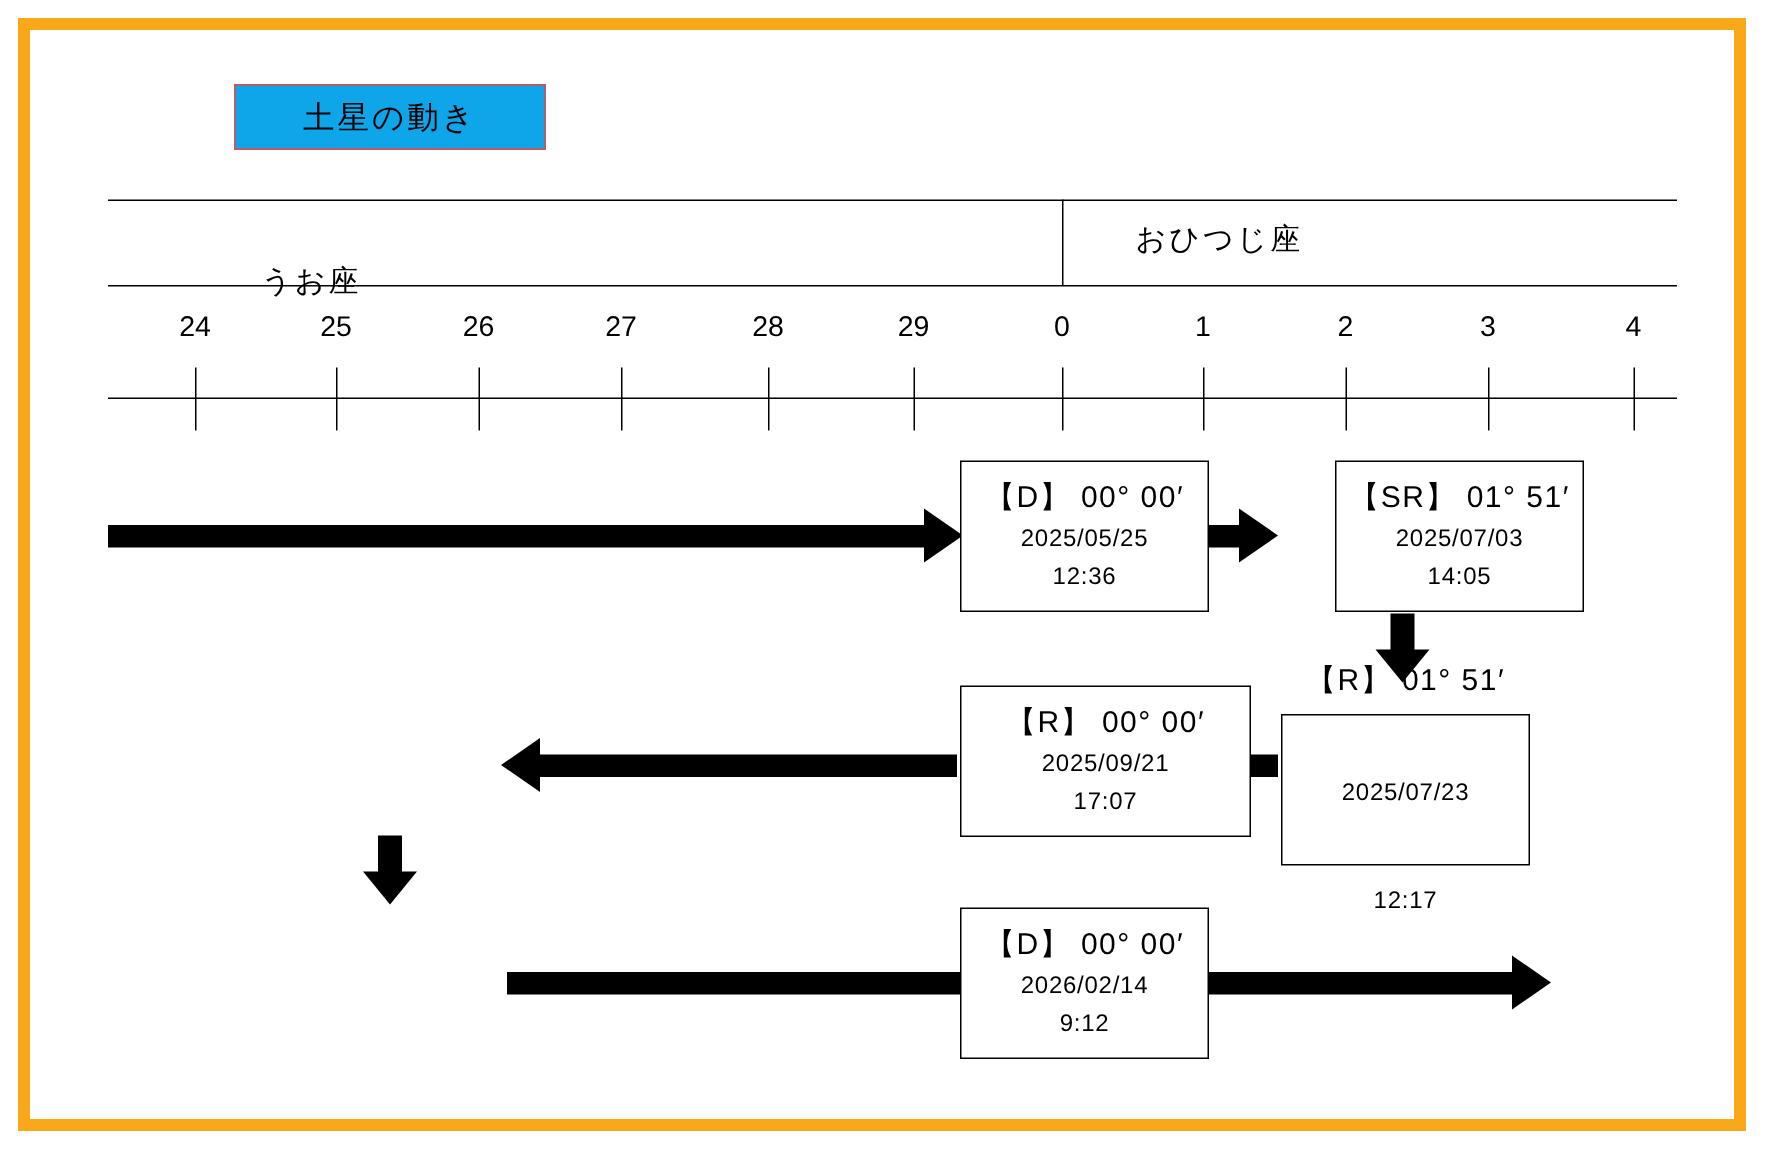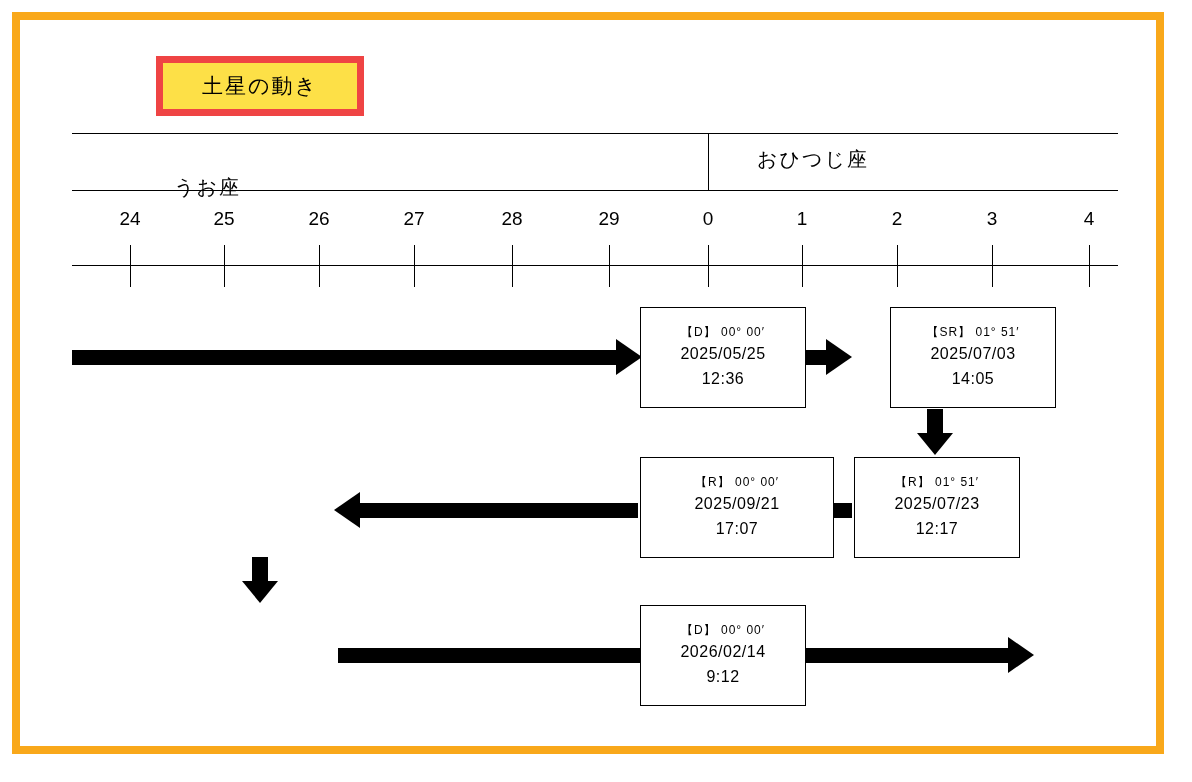--- a/index.html
+++ b/index.html
@@ -25,25 +25,25 @@
   #canvas{
     position:absolute;
     left:0;top:0;
     width:1192px;height:782px;
   }
   .abs{position:absolute;}
 
   
   #title-box{
     left:156px;top:56px;
-    width:208px;height:60px;
-    border:7px solid #ef4444;
+    width:208px;height:44px;
+    border:1px solid #ef4444;
     box-sizing:border-box;
     display:flex;align-items:center;justify-content:center;
-    background:#fde047;
+    background:#0ea5e9;
   }
   #title-box span{
     font-size:21px;letter-spacing:2px;color:#000;
   }
 
   
   .hrule{
     left:72px;width:1046px;height:0;
     border-top:1.6px solid #000;
   }
@@ -78,21 +78,21 @@
 
   
   .ebox{
     border:1.4px solid #000;
     background:#fff;
     box-sizing:border-box;
     display:flex;flex-direction:column;
     align-items:center;justify-content:center;
     z-index:5;
   }
-  .ebox .l1{font-size:12px;letter-spacing:1px;white-space:nowrap;line-height:1.55;}
+  .ebox .l1{font-size:20px;letter-spacing:1px;white-space:nowrap;line-height:1.55;}
   .ebox .l2{font-size:16px;letter-spacing:0.5px;white-space:nowrap;line-height:1.55;}
   .ebox .l3{font-size:16px;letter-spacing:0.5px;white-space:nowrap;line-height:1.55;}
 
   
   .arrow-shaft{background:#000;z-index:2;}
   .arrow-head{width:0;height:0;z-index:2;}
   .head-right{
     border-top:18px solid transparent;
     border-bottom:18px solid transparent;
     border-left:26px solid #000;
@@ -183,21 +183,21 @@
       <div class="l2">2025/05/25</div>
       <div class="l3">12:36</div>
     </div>
 
     <div class="abs ebox" style="left:854px;top:307px;width:166px;height:101px;margin-left:36px;">
       <div class="l1"><span>【SR】</span>&nbsp;<span>01° 51′</span></div>
       <div class="l2">2025/07/03</div>
       <div class="l3">14:05</div>
     </div>
 
-    <div class="abs ebox" style="left:854px;top:457px;width:166px;height:101px;">
+    <div class="abs ebox" style="left:854px;top:476px;width:166px;height:101px;gap:47px;">
       <div class="l1"><span>【R】</span>&nbsp;<span>01° 51′</span></div>
       <div class="l2">2025/07/23</div>
       <div class="l3">12:17</div>
     </div>
 
     <div class="abs ebox" style="left:640px;top:457px;width:194px;height:101px;">
       <div class="l1"><span>【R】</span>&nbsp;<span>00° 00′</span></div>
       <div class="l2">2025/09/21</div>
       <div class="l3">17:07</div>
     </div>

